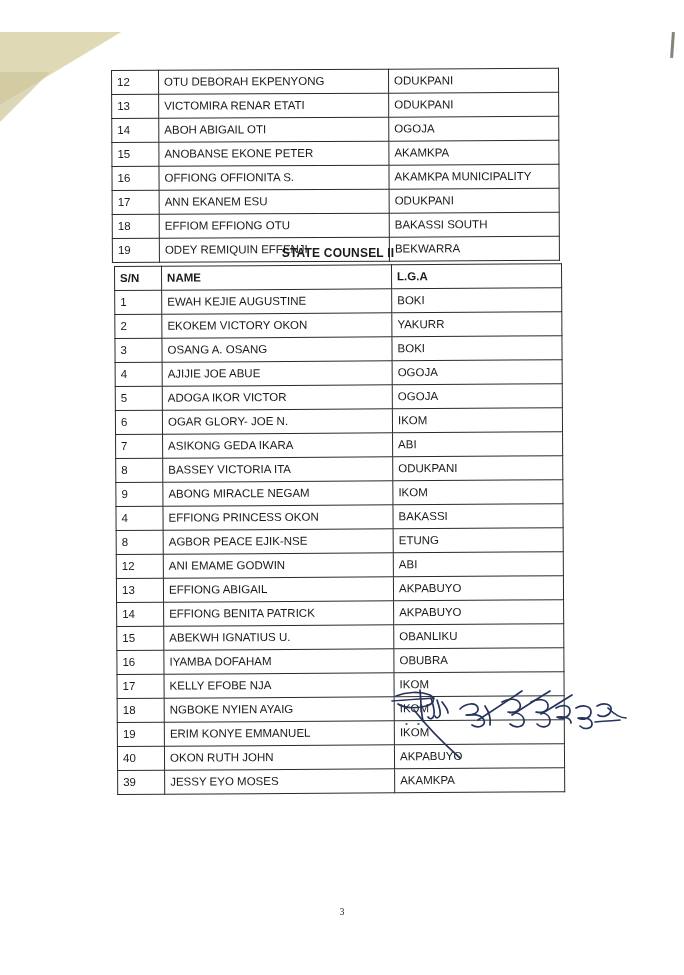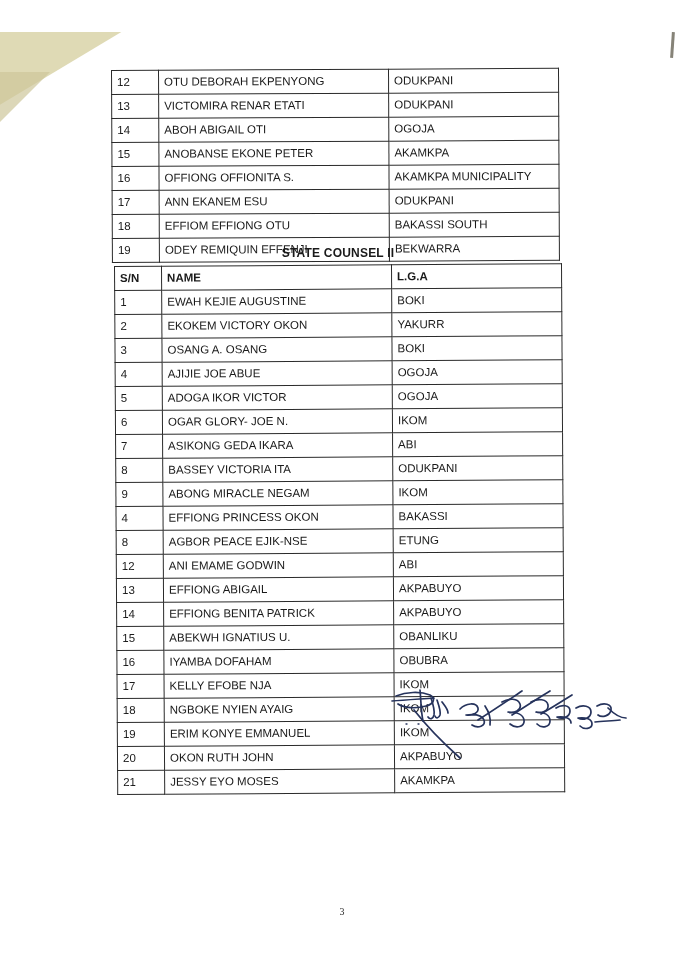--- a/index.html
+++ b/index.html
@@ -309,26 +309,26 @@
           <td>18</td>
           <td>NGBOKE NYIEN AYAIG</td>
           <td>IKOM</td>
         </tr>
         <tr>
           <td>19</td>
           <td>ERIM KONYE EMMANUEL</td>
           <td>IKOM</td>
         </tr>
         <tr>
-          <td>20</td>
+          <td>40</td>
           <td>OKON RUTH JOHN</td>
           <td>AKPABUYO</td>
         </tr>
         <tr>
-          <td>21</td>
+          <td>39</td>
           <td>JESSY EYO MOSES</td>
           <td>AKAMKPA</td>
         </tr>
       </tbody>
   </table>
 
   <div class="signature">
     <svg width="240" height="80" viewBox="0 0 240 80" fill="none">
       <g stroke="#26335c" stroke-width="1.7" fill="none" stroke-linecap="round" stroke-linejoin="round">
         <path d="M6 14 C16 10, 30 9, 40 13 C46 16, 44 22, 36 24 C26 27, 14 26, 8 22"></path>

